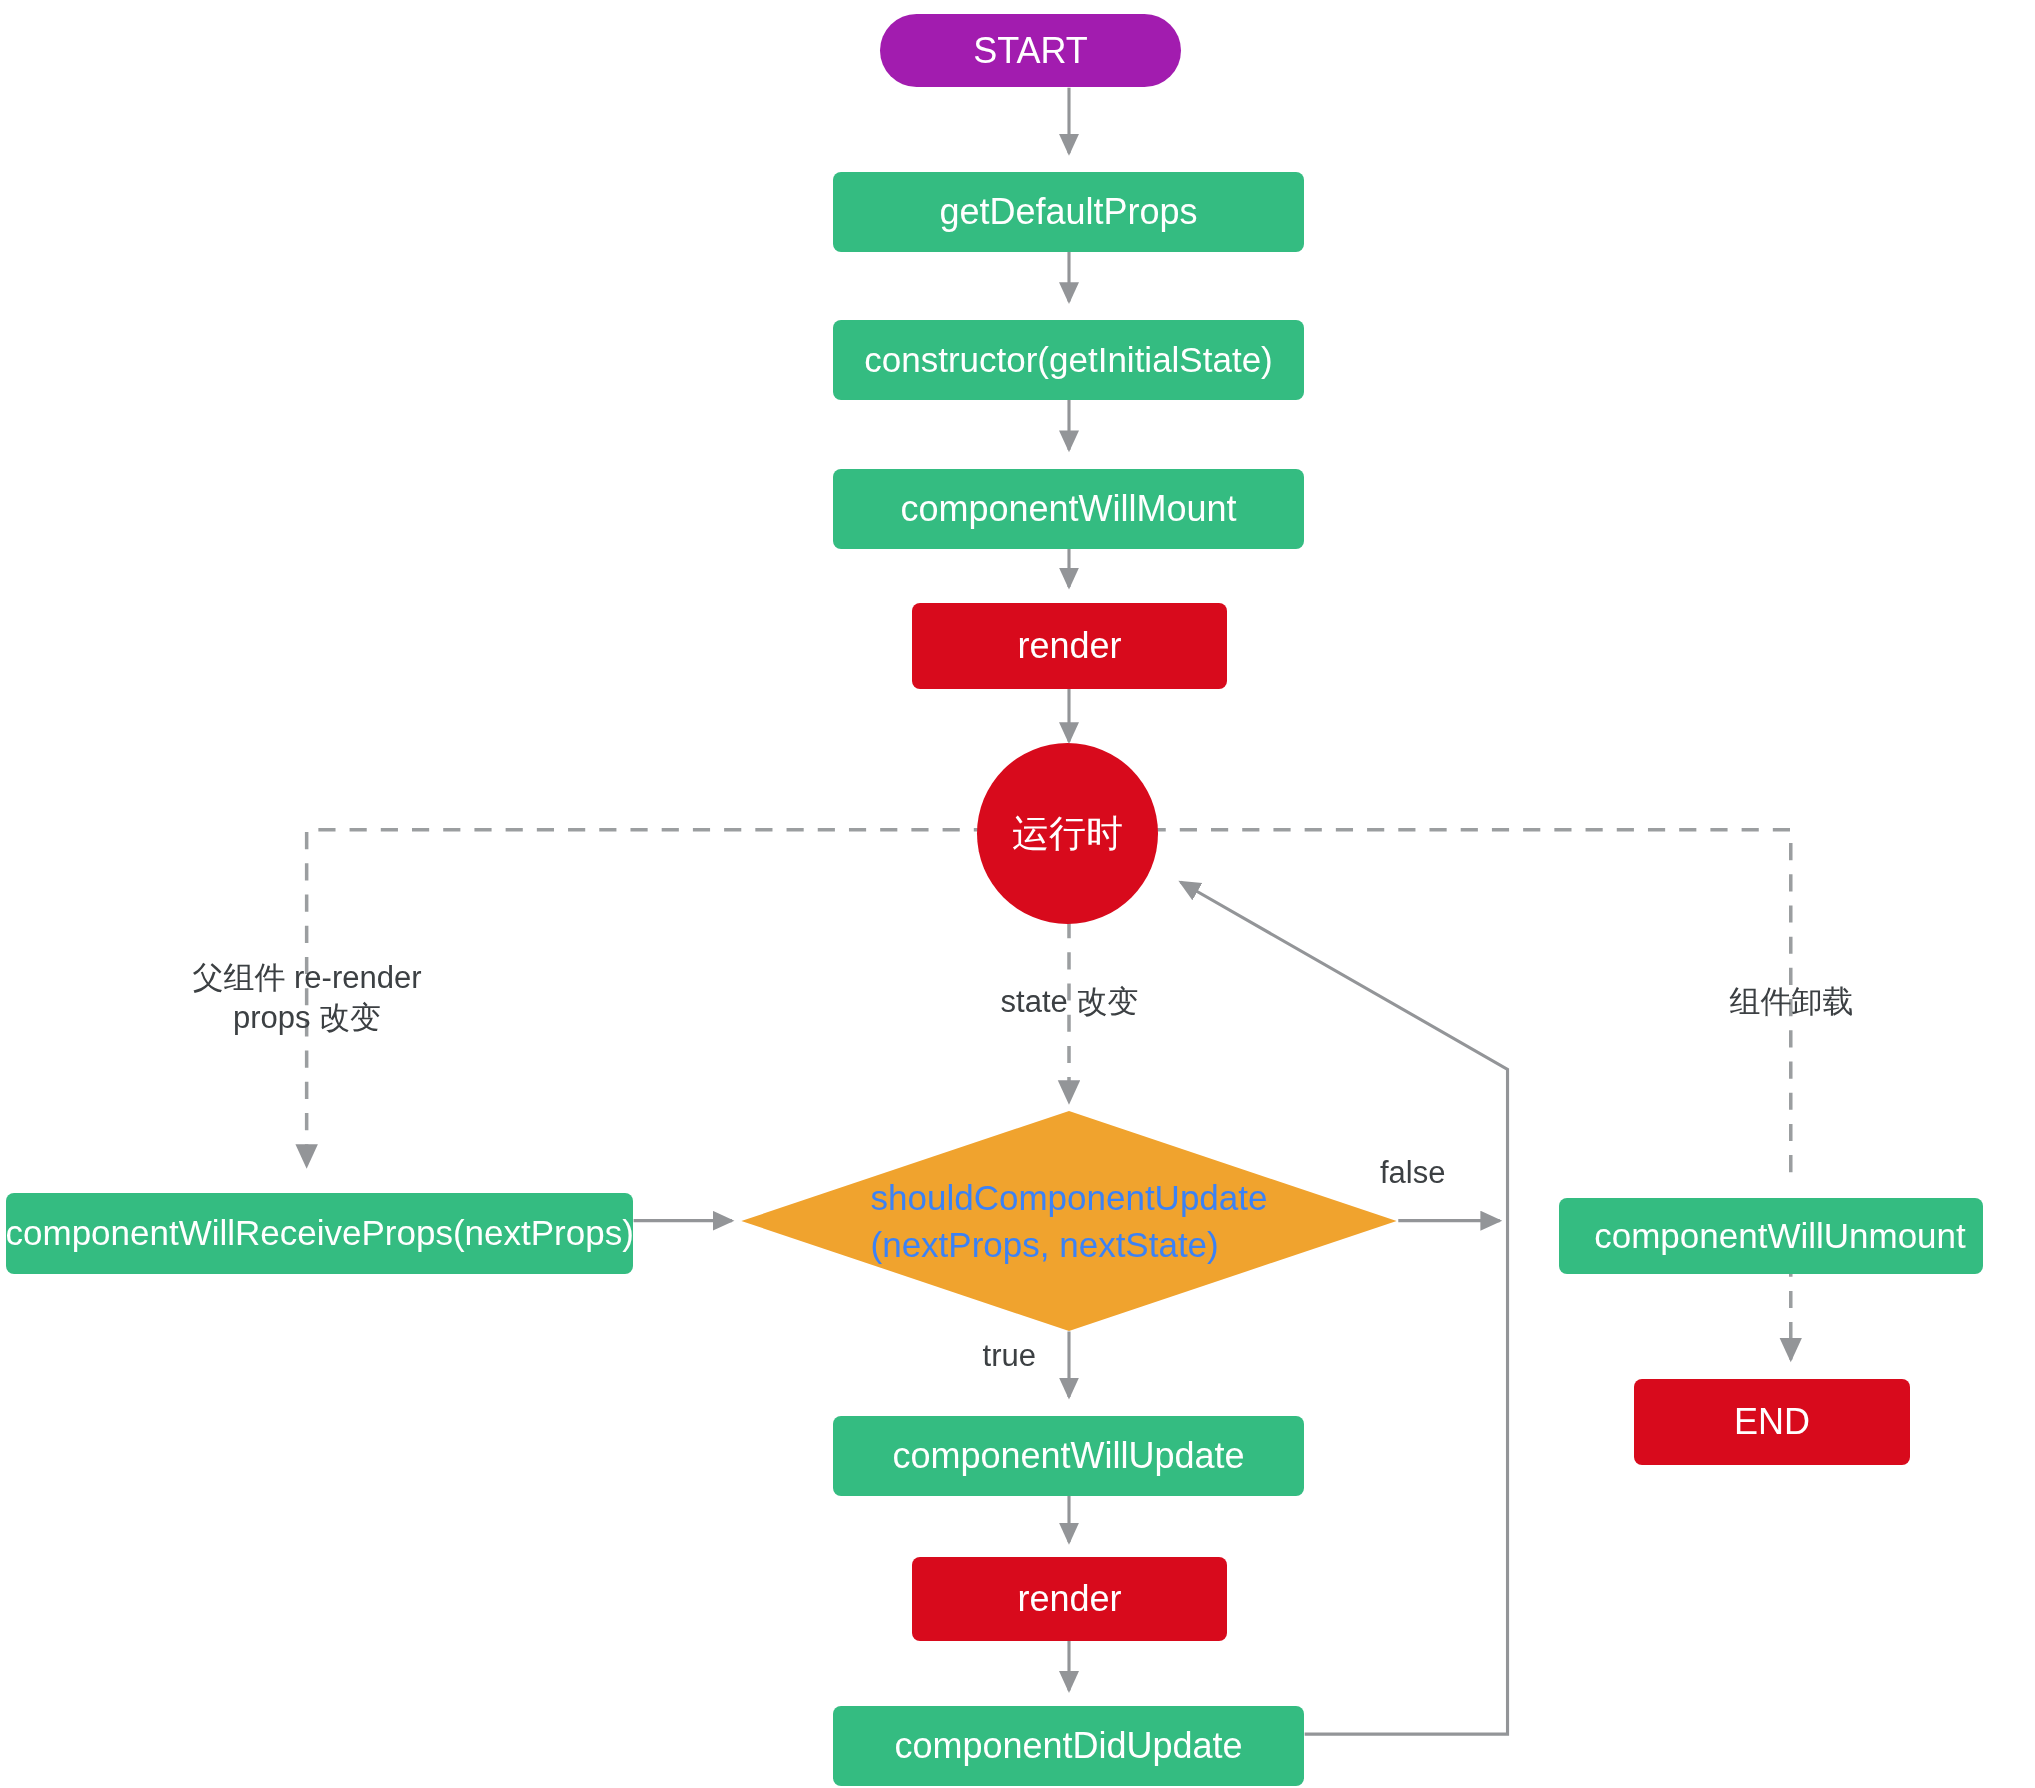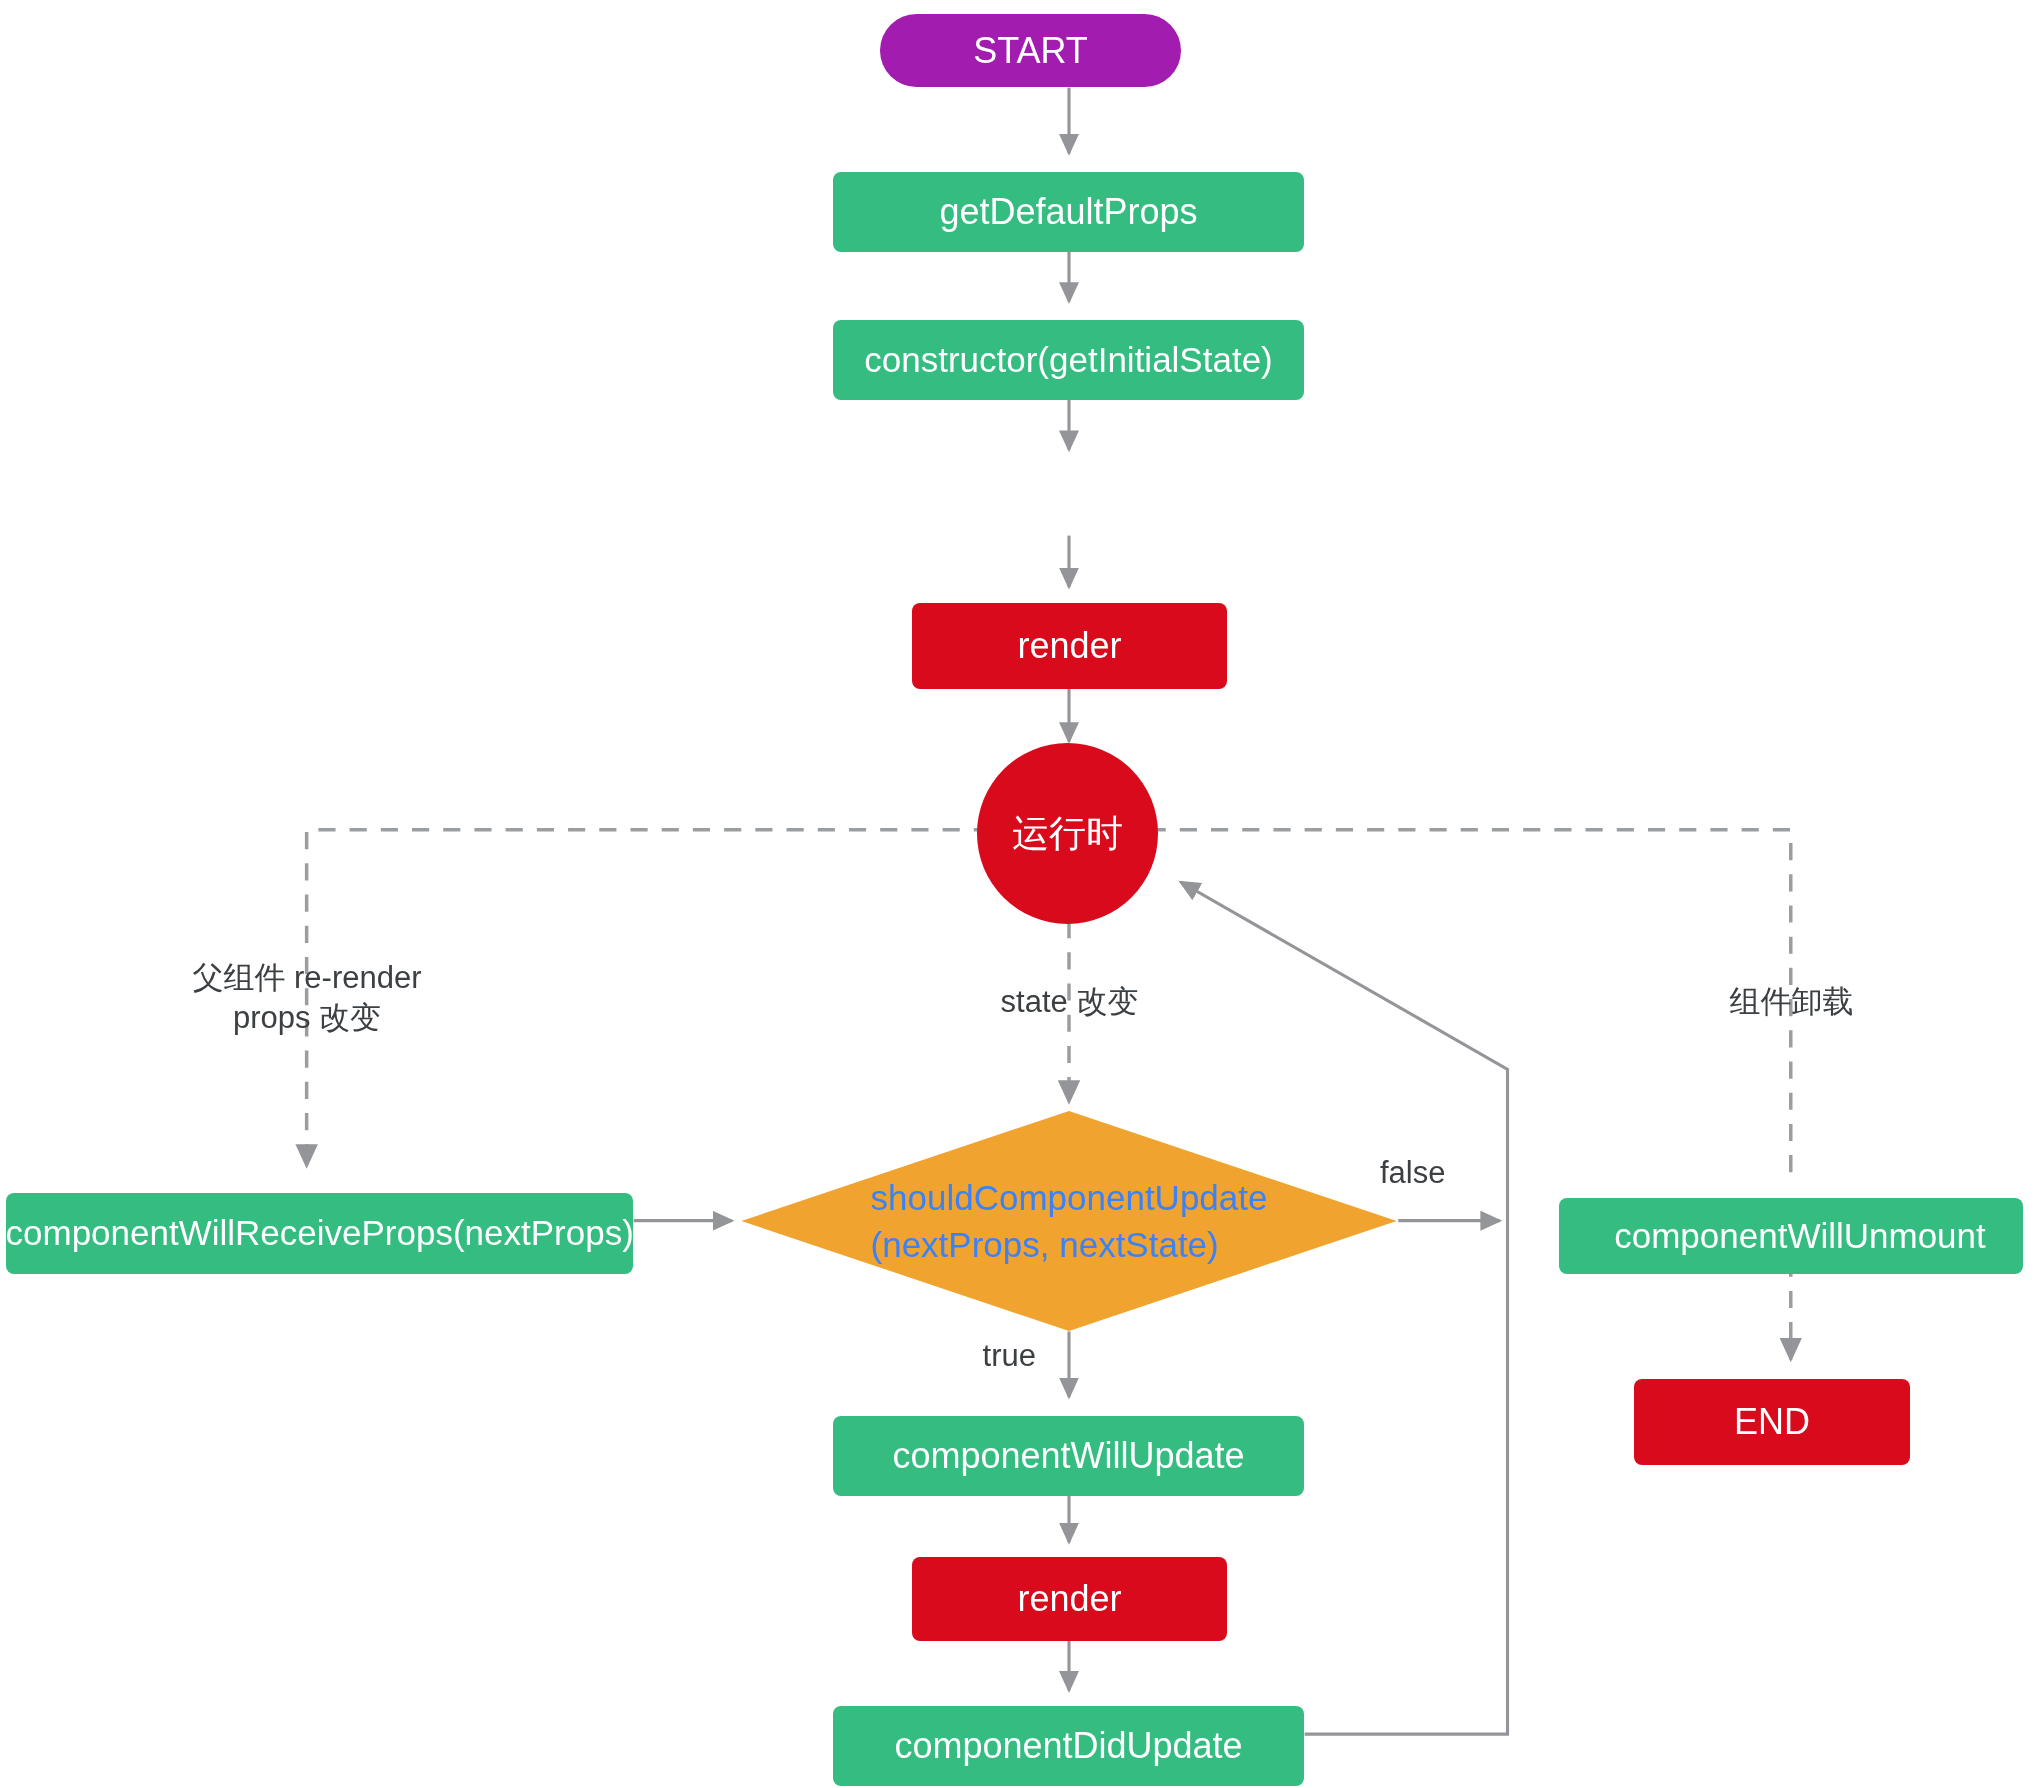--- a/index.html
+++ b/index.html
@@ -120,20 +120,23 @@
   </div>
 
   <div class="node rounded green" style="left:833px; top:159px; width:471px; height:80px; font-size:36px;">
     <span class="label">getDefaultProps</span>
   </div>
 
   <div class="node rounded green" style="left:833px; top:307px; width:471px; height:80px; font-size:35px;">
     <span class="label">constructor(getInitialState)</span>
   </div>
 
+  <div class="node rounded green" style="left:833px; top:456px; width:471px; height:80px; font-size:36px;">
+    <span class="label">componentWillMount</span>
+  </div>
 
   <div class="node rounded red" style="left:912px; top:590px; width:315px; height:86px; font-size:36px;">
     <span class="label">render</span>
   </div>
 
   <div class="node circle" style="left:977px; top:743px; width:181px; height:181px; font-size:37px;">
     <span class="label">运行时</span>
   </div>
 
   <div class="node rounded green" style="left:6.2px; top:1180px; width:627px; height:81px; font-size:35px;">
@@ -156,21 +159,21 @@
   </div>
 
   <div class="node rounded red" style="left:912px; top:1544px; width:315px; height:84px; font-size:36px;">
     <span class="label">render</span>
   </div>
 
   <div class="node rounded green" style="left:833px; top:1693px; width:471px; height:80px; font-size:36px;">
     <span class="label">componentDidUpdate</span>
   </div>
 
-  <div class="node rounded green" style="left:1559px; top:1185px; width:464px; height:76px; font-size:35px;padding-left:18px;">
+  <div class="node rounded green" style="left:1559px; top:1185px; width:424px; height:76px; font-size:35px;padding-left:18px;">
     <span class="label">componentWillUnmount</span>
   </div>
 
   <div class="node rounded red" style="left:1634px; top:1366px; width:276px; height:86px; font-size:36px;">
     <span class="label">END</span>
   </div>
 
   <div class="edge-label" style="left:143px; top:958px; width:328px;">父组件 re-render
 props 改变</div>
 

